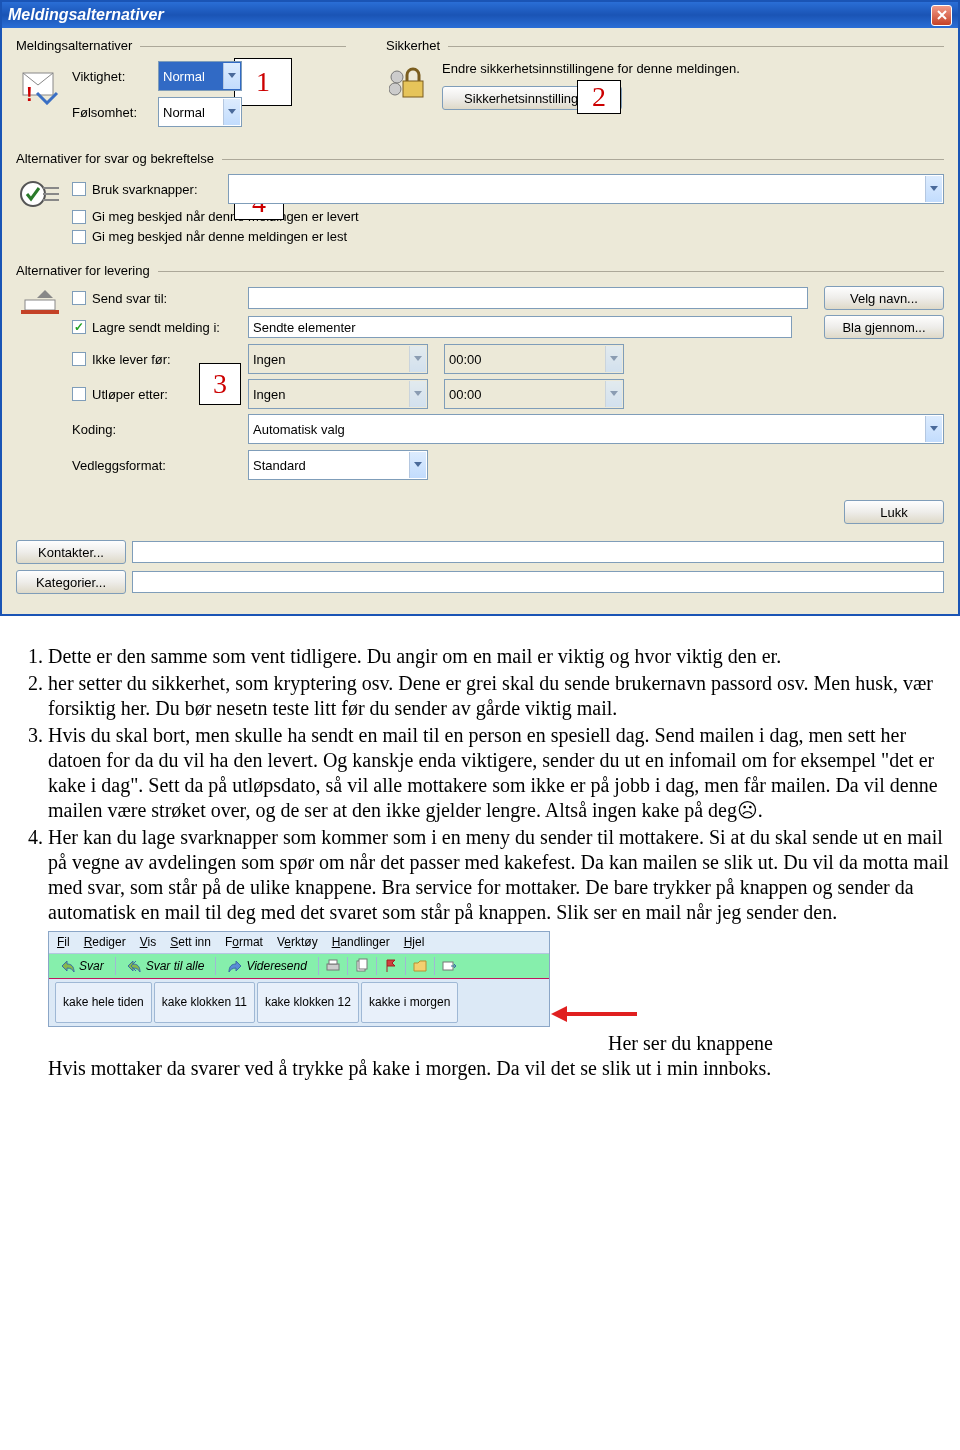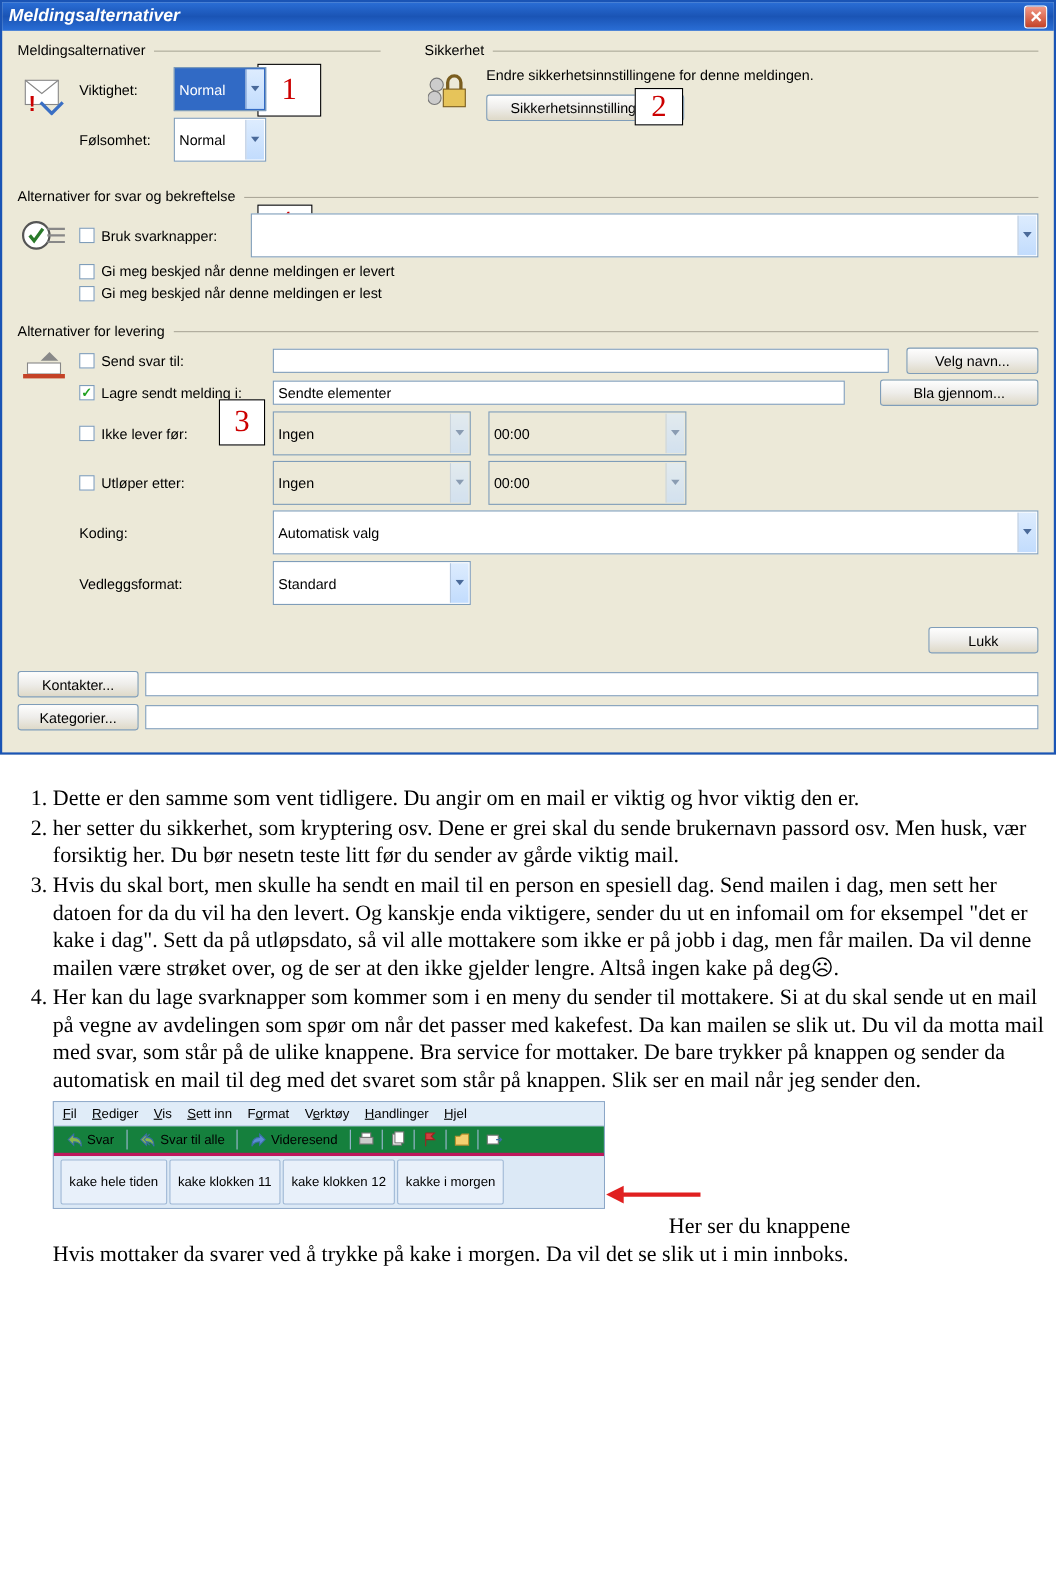--- a/index.html
+++ b/index.html
@@ -20,21 +20,21 @@
   
   .sect-heading { display: flex; align-items: center; margin-bottom: 8px; }
   .sect-heading .line { flex: 1; height: 1px; background: #aca899; margin-left: 8px; margin-top: 2px; }
   
   .icon-box { width: 48px; flex-shrink: 0; display: flex; justify-content: center; padding-top: 2px; }
   .icon-box svg { width: 42px; height: 42px; }
   
   .field-row { display: flex; align-items: center; margin-bottom: 6px; gap: 6px; }
   .field-label { width: 80px; }
   
-  .combo { background: #fff; border: 1px solid #7f9db9; height: 40px; display: flex; align-items: center; padding: 0 4px; position: relative; text-align: right; }
+  .combo { background: #fff; border: 1px solid #7f9db9; height: 30px; display: flex; align-items: center; padding: 0 4px; position: relative; text-align: right; }
   .combo.sel { background: #316ac5; color: #fff; }
   .combo .arrow { position: absolute; right: 1px; top: 1px; bottom: 1px; width: 17px; background: linear-gradient(to bottom, #ddecfe, #c2dcfd); border-left: 1px solid #b4c7e0; display: flex; align-items: center; justify-content: center; }
   .combo .arrow svg { width: 8px; height: 6px; }
   .combo.disabled { background: #ece9d8; color: #000000; }
   .combo.disabled .arrow { opacity: .6; }
   
   .textbox { background: #fff; border: 1px solid #7f9db9; height: 22px; padding: 0 4px; display: flex; align-items: center; }
   
   .btn { background: linear-gradient(to bottom, #fefefe, #eeedea, #ded9c8); border: 1px solid #7f9db9; border-radius: 3px; height: 24px; padding: 0 10px; display: inline-flex; align-items: center; justify-content: center; cursor: default; }
   
@@ -48,21 +48,21 @@
   .doc { font-family: "Times New Roman", serif; font-size: 20px; padding: 0 10px 10px 10px; line-height: 1.25; }
   .doc ol { list-style: decimal; padding-left: 38px; }
   .doc li { margin-bottom: 2px; }
   .final-note { margin-left: 38px; }
   
   
   .mini-ui { border: 1px solid #8ba6c7; background: #d8e6f3; margin: 6px 0 4px 38px; width: 502px; font-family: Tahoma, sans-serif; font-size: 12px; position: relative; }
   .mini-menubar { display: flex; gap: 14px; padding: 3px 8px; background: #e0ecf8; border-bottom: 1px solid #b4c7e0; }
   .mini-menubar span { }
   .mini-menubar span u { text-decoration: underline; }
-  .mini-toolbar { display: flex; align-items: center; gap: 4px; padding: 3px 6px; border-bottom: 3px solid #be185d; background: #15803d; }
+  .mini-toolbar { display: flex; align-items: center; gap: 4px; padding: 3px 6px; border-bottom: 1px solid #be185d; background: #86efac; font-style: italic; }
   .mini-tool-btn { display: flex; align-items: center; gap: 3px; padding: 1px 5px; border-radius: 2px; }
   .mini-sep { width: 1px; height: 18px; background: #9fb8d5; margin: 0 2px; }
   .mini-icon { width: 16px; height: 16px; display: inline-block; }
   .mini-votebar { display: flex; gap: 2px; padding: 3px 6px; background: #dce9f6; }
   .vote-btn { border: 1px solid #9fb8d5; background: #e8f0fa; padding: 12px 7px; border-radius: 2px; }
   .red-arrow { position: absolute; right: -88px; bottom: 2px; }
   
   .inbox-row { display: inline-flex; align-items: center; border: 1px solid #aaa; background: #f2f0e6; padding: 1px 6px 1px 2px; font-family: Tahoma; font-size: 12px; gap: 4px; vertical-align: middle; }
   .inbox-header { display: inline-block; background: #d8e0ea; border: 1px solid #9fb8d5; padding: 1px 8px; font-family: Tahoma; font-size: 11px; color: #2a4a7a; vertical-align: middle; margin-left: 4px; }
 </style>
@@ -221,21 +221,21 @@
                 <span>Velg navn...</span>
               </div>
           </div>
 
           <div class="checkbox-row">
             <div class="cb checked"></div>
             <span style="width:150px;">Lagre sendt melding i:</span>
             <div class="textbox" style="flex:1;">
                 <span>Sendte elementer</span>
               </div>
-            <div class="btn" style="width:144px; margin-left:26px;">
+            <div class="btn" style="width:120px; margin-left:26px;">
                 <span>Bla gjennom...</span>
               </div>
           </div>
 
           <div class="checkbox-row">
             <div class="cb"></div>
             <span style="width:150px;">Ikke lever før:</span>
             <div class="combo disabled" style="width:180px;">
                 <span>Ingen</span>
                 <div class="arrow">

